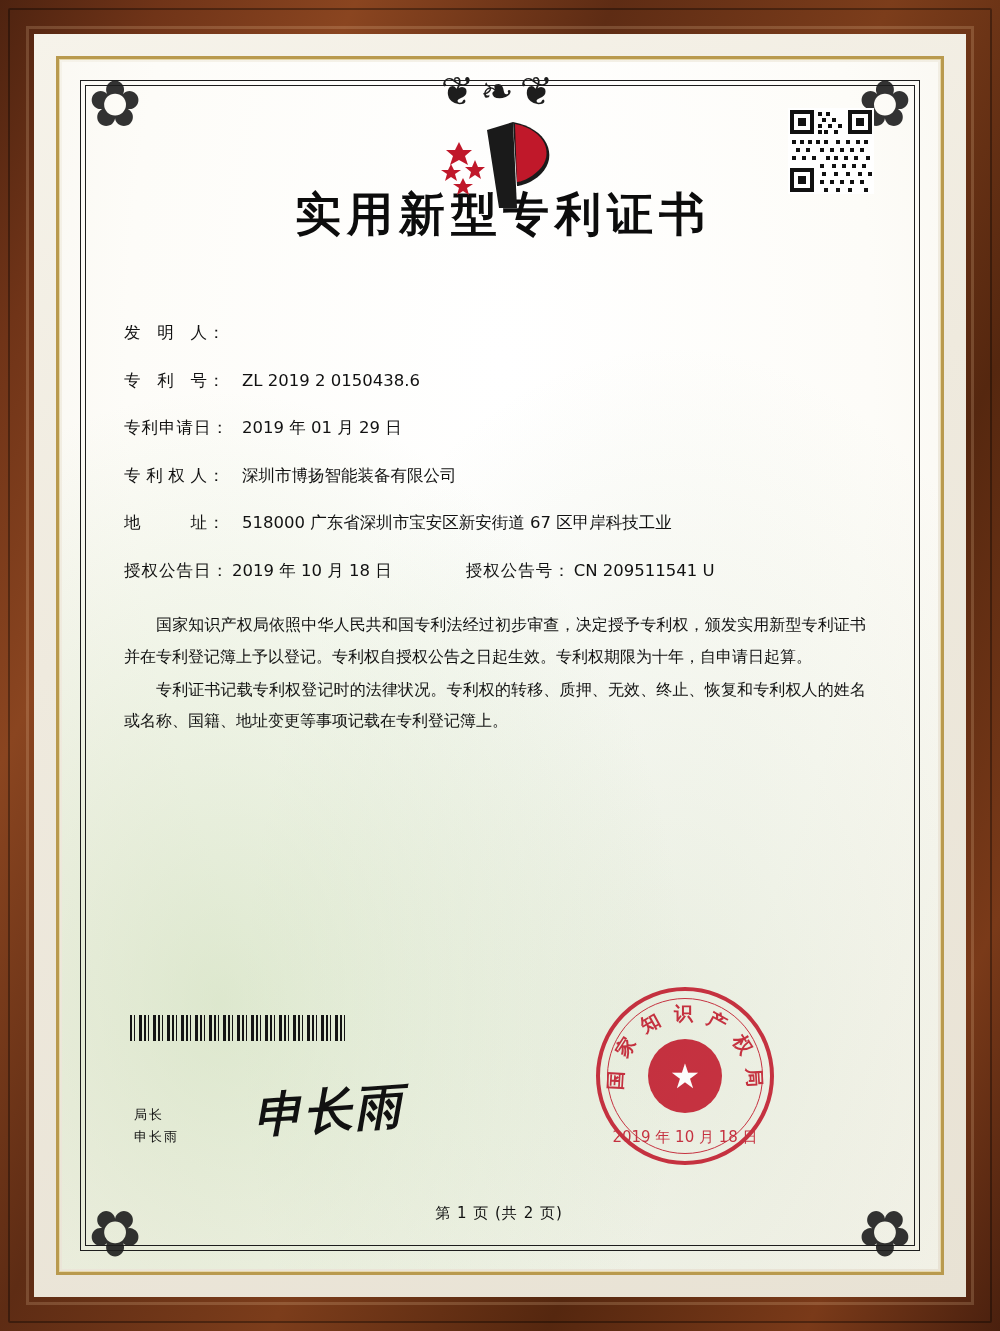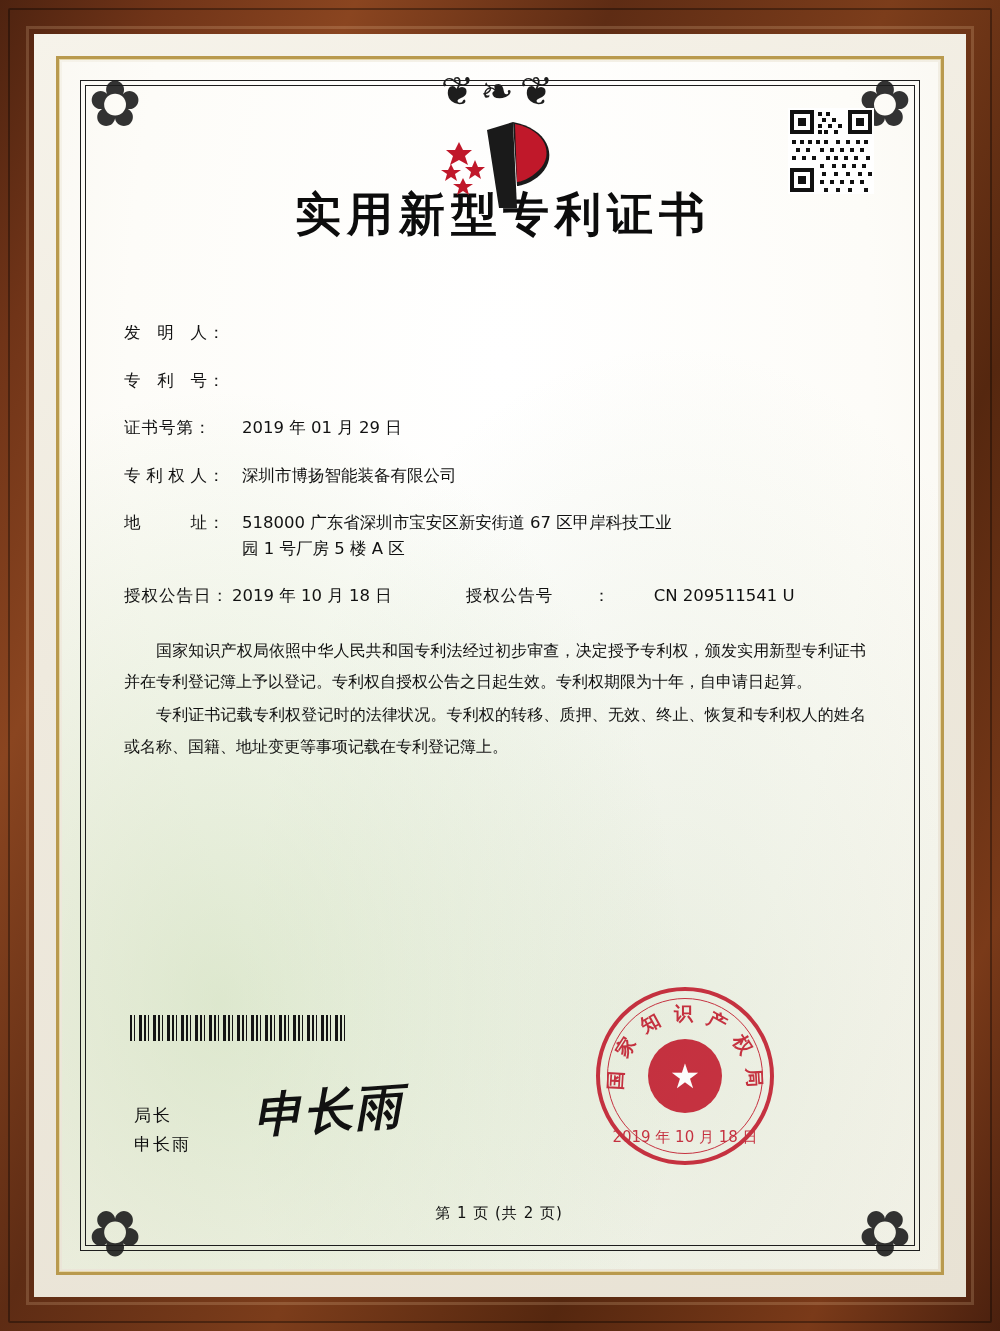--- a/index.html
+++ b/index.html
@@ -170,21 +170,21 @@
     width: 118px;
     flex: 0 0 118px;
     letter-spacing: 1px;
   }
   .field-colon { margin: 0 4px 0 0; }
   .field-value { flex: 1; }
   .field-value .line2 { display: block; }
 
   .row-inline { display: flex; }
   .row-inline .seg { display: flex; }
-  .row-inline .seg.second { margin-left: 74px; gap: 40px; }
+  .row-inline .seg.second { margin-left: 74px; }
   .row-inline .seg .lbl { letter-spacing: 1px; }
 
   .paragraphs {
     margin-top: 26px;
     font-family: "DejaVu Serif", serif;
     font-size: 16px;
     color: #111;
     line-height: 1.95;
     text-align: justify;
   }
@@ -208,23 +208,23 @@
       transparent 5px, transparent 9px,
       #141414 9px, #141414 12px,
       transparent 12px, transparent 14px
     );
   }
 
   
   .sig-block {
     position: absolute;
     left: 10px;
-    bottom: 70px;
+    bottom: 81px;
     font-family: "DejaVu Sans", sans-serif;
-    font-size: 17px;
+    font-size: 13px;
     color: #111;
     line-height: 1.7;
     letter-spacing: 2px;
   }
   .sig-script {
     position: absolute;
     left: 130px;
     bottom: 86px;
     font-family: "DejaVu Serif", serif;
     font-style: italic;
@@ -432,25 +432,26 @@
           </div>
 
           <div class="field-row">
             <div class="field-label">
               <span style="display:inline-flex;width:84px;justify-content:space-between;">
                 <span>专</span>
                   <span>利</span>
                   <span>号</span>
               </span><span class="field-colon">：</span>
             </div>
+            <div class="field-value">ZL 2019 2 0150438.6</div>
           </div>
 
           <div class="field-row">
             <div class="field-label">
-              <span>证书号第</span><span class="field-colon">：</span>
+              <span>专利申请日</span><span class="field-colon">：</span>
             </div>
             <div class="field-value">2019 年 01 月 29 日</div>
           </div>
 
           <div class="field-row">
             <div class="field-label">
               <span style="display:inline-flex;width:84px;justify-content:space-between;">
                 <span>专</span>
                   <span>利</span>
                   <span>权</span>
@@ -462,21 +463,20 @@
 
           <div class="field-row">
             <div class="field-label">
               <span style="display:inline-flex;width:84px;justify-content:space-between;">
                 <span>地</span>
                   <span>址</span>
               </span><span class="field-colon">：</span>
             </div>
             <div class="field-value">
               <span>518000 广东省深圳市宝安区新安街道 67 区甲岸科技工业</span>
-              <span class="line2">园 1 号厂房 5 楼 A 区</span>
             </div>
           </div>
 
           <div class="field-row row-inline">
             <div class="seg">
               <span class="lbl">授权公告日</span>
               <span class="field-colon">：</span>
               <span>2019 年 10 月 18 日</span>
             </div>
             <div class="seg second">

